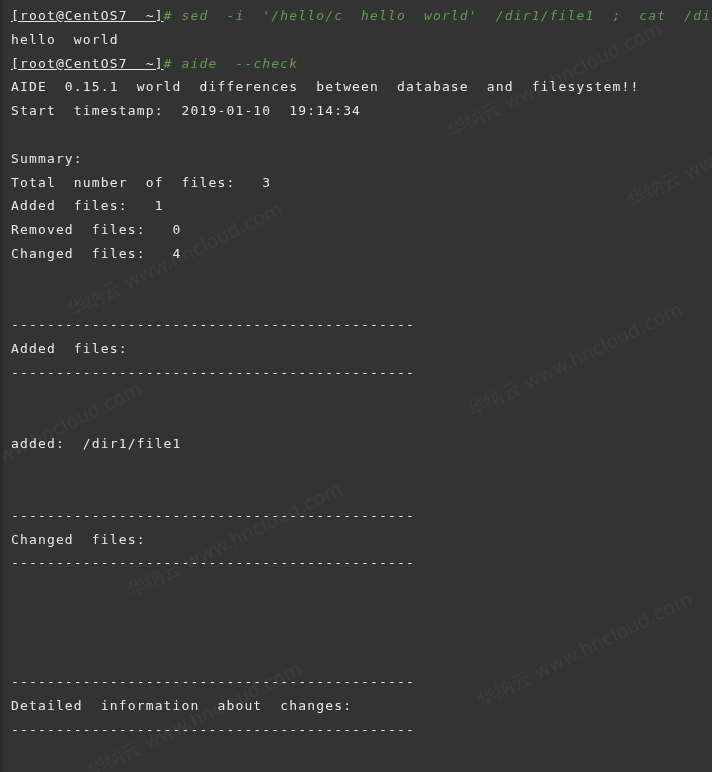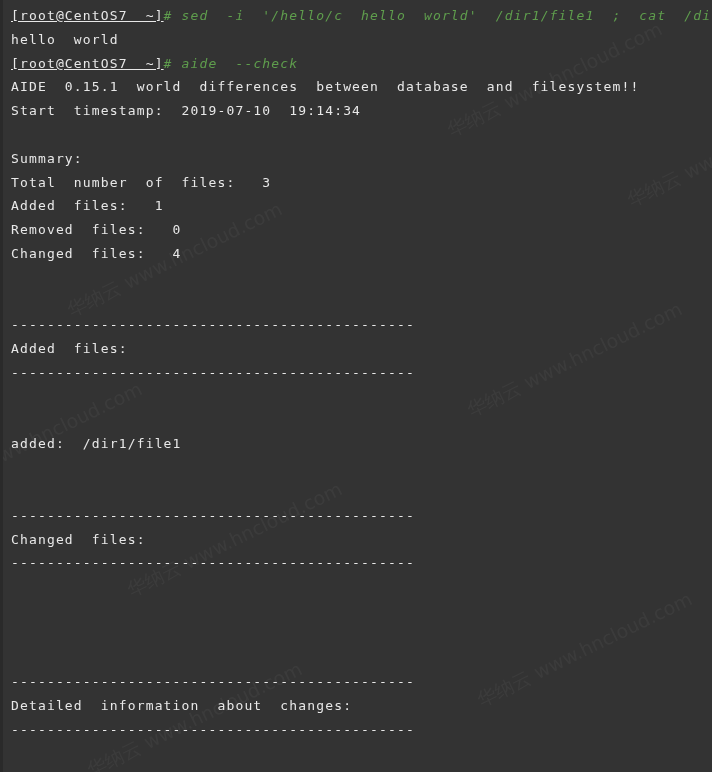--- a/index.html
+++ b/index.html
@@ -65,21 +65,21 @@
       <div class="wm" style="left: 80px; top: 760px; color: rgba(255, 255, 255, 0.043); transform: rotate(-26deg);">华纳云 www.hncloud.com</div>
       <div class="wm" style="left: 470px; top: 690px; color: rgba(255, 255, 255, 0.043); transform: rotate(-26deg);">华纳云 www.hncloud.com</div>
       <div class="wm" style="left: 620px; top: 190px; color: rgba(255, 255, 255, 0.043); transform: rotate(-26deg);">华纳云 www.hncloud.com</div>
       <div class="wm" style="left: -80px; top: 480px; color: rgba(255, 255, 255, 0.043); transform: rotate(-26deg);">华纳云 www.hncloud.com</div>
     </div>
   <div id="lines">
       <div class="line"><span class="seg-prompt">[root@CentOS7  ~]</span><span class="seg-cmd"># sed  -i  '/hello/c  hello  world'  /dir1/file1  ;  cat  /dir1/file1</span></div>
       <div class="line"><span class="seg-out">hello  world</span></div>
       <div class="line"><span class="seg-prompt">[root@CentOS7  ~]</span><span class="seg-cmd"># aide  --check</span></div>
       <div class="line"><span class="seg-out">AIDE  0.15.1  world  differences  between  database  and  filesystem!!</span></div>
-      <div class="line"><span class="seg-out">Start  timestamp:  2019-07-10  19:14:34</span></div>
+      <div class="line"><span class="seg-out">Start  timestamp:  2019-01-10  19:14:34</span></div>
       <div class="line blank">&nbsp;</div>
       <div class="line"><span class="seg-out">Summary:</span></div>
       <div class="line"><span class="seg-out">Total  number  of  files:   3</span></div>
       <div class="line"><span class="seg-out">Added  files:   1</span></div>
       <div class="line"><span class="seg-out">Removed  files:   0</span></div>
       <div class="line"><span class="seg-out">Changed  files:   4</span></div>
       <div class="line blank">&nbsp;</div>
       <div class="line blank">&nbsp;</div>
       <div class="line"><span class="seg-out">---------------------------------------------</span></div>
       <div class="line"><span class="seg-out">Added  files:</span></div>

